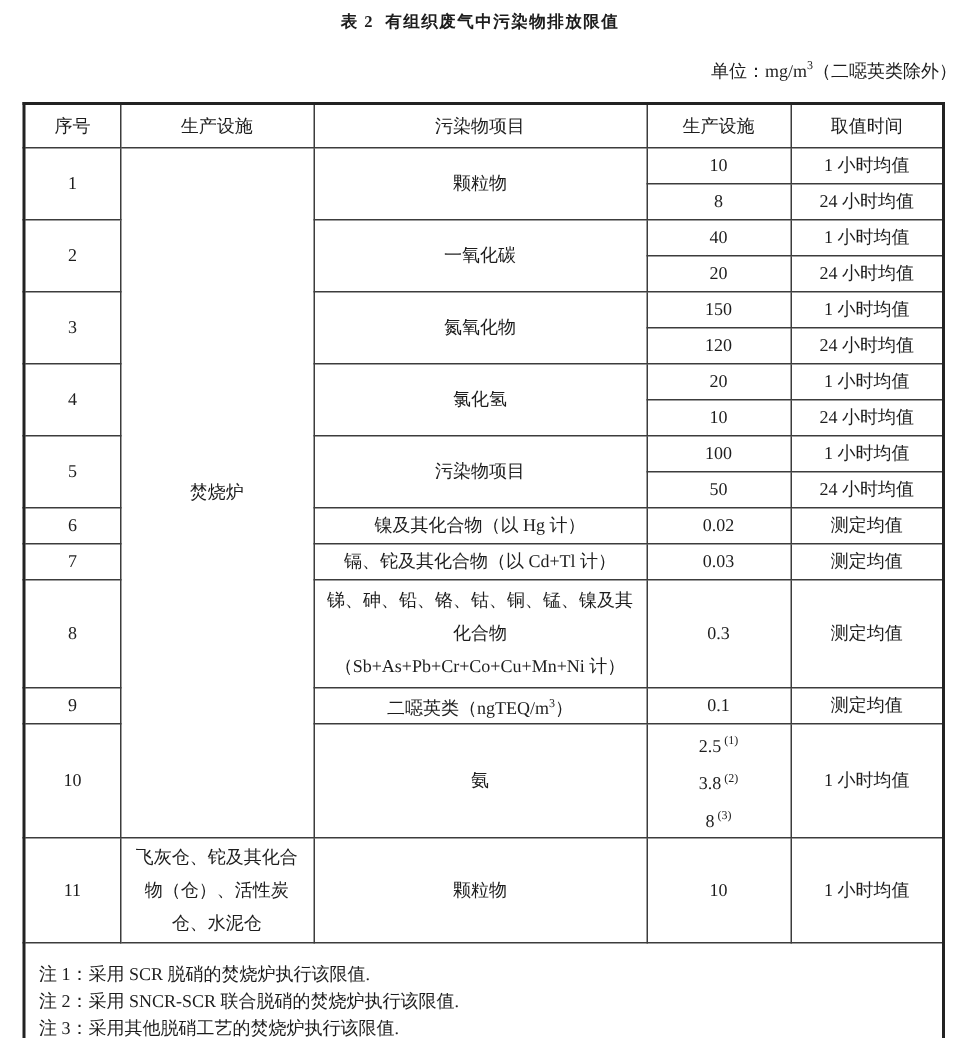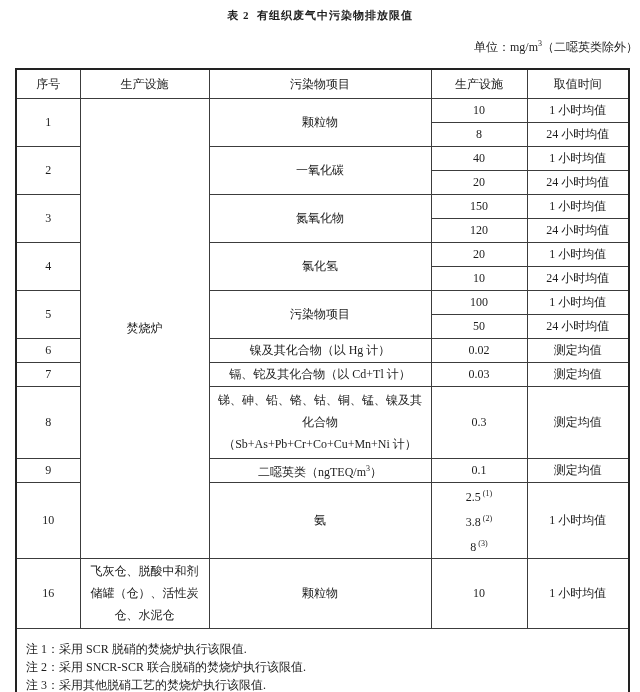--- a/index.html
+++ b/index.html
@@ -165,23 +165,23 @@
         <td>氨</td>
         <td>
           <div class="limit-line"><span>2.5</span><sup>(1)</sup></div>
           <div class="limit-line"><span>3.8</span><sup>(2)</sup></div>
           <div class="limit-line"><span>8</span><sup>(3)</sup></div>
         </td>
         <td>1 小时均值</td>
       </tr>
 
       <tr class="h70">
-        <td>16</td>
+        <td>11</td>
         <td>
-          <div class="facility-wrap">飞灰仓、脱酸中和剂储罐（仓）、活性炭仓、水泥仓</div>
+          <div class="facility-wrap">飞灰仓、铊及其化合物（仓）、活性炭仓、水泥仓</div>
         </td>
         <td>颗粒物</td>
         <td>10</td>
         <td>1 小时均值</td>
       </tr>
 
       <tr>
         <td colspan="5" class="notes-cell">
           <div>注 1：采用 SCR 脱硝的焚烧炉执行该限值.</div>
           <div>注 2：采用 SNCR-SCR 联合脱硝的焚烧炉执行该限值.</div>

